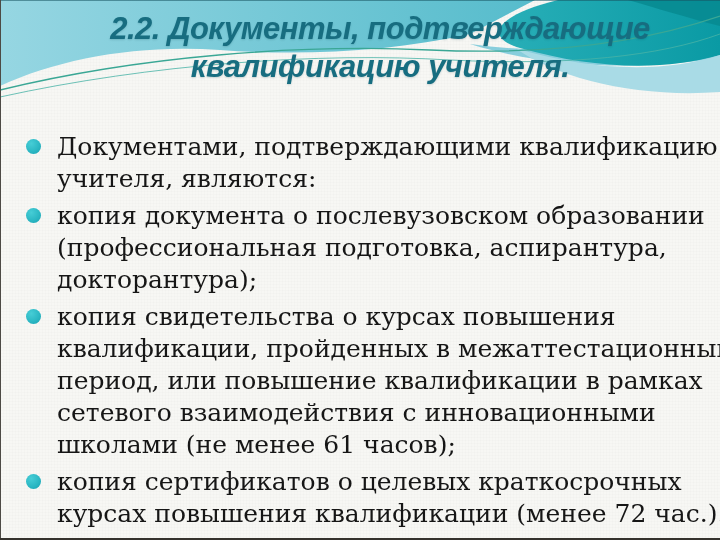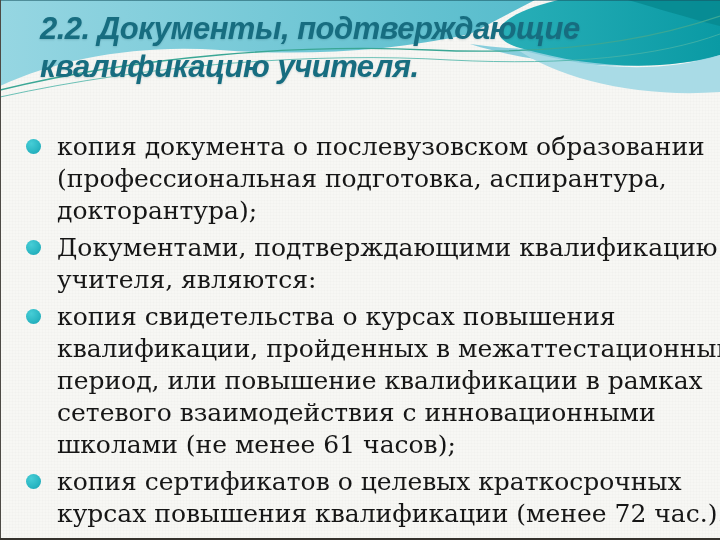--- a/index.html
+++ b/index.html
@@ -9,20 +9,21 @@
       repeating-linear-gradient(0deg, rgba(0,0,0,.012) 0 1px, transparent 1px 3px),
       repeating-linear-gradient(90deg, rgba(0,0,0,.012) 0 1px, transparent 1px 3px),
       #f7f7f4;
     font-family:"DejaVu Serif","Liberation Serif",serif;
   }
   .header-art{
     position:absolute;top:0;left:0;width:720px;height:130px;display:block;
   }
   .title{
     position:absolute;top:10px;left:40px;right:0;margin:0;
+    text-align:center;
     font-family:"Liberation Sans","DejaVu Sans",sans-serif;
     font-weight:bold;font-style:italic;
     font-size:31px;line-height:38px;letter-spacing:-0.5px;
     color:#176d80;
     white-space:pre-line;
     text-shadow:0 1px 2px rgba(8,60,72,.18);
   }
   .content{
     position:absolute;top:131px;left:26px;right:14px;
   }
@@ -71,28 +72,28 @@
     <path d="M0,90 C140,56 300,44 430,50 C560,56 650,40 720,16" stroke="#3aa795" stroke-width="1.3" fill="none"></path>
     <path d="M0,97 C150,64 320,52 450,60 C570,66 660,56 720,34" stroke="#49b3a6" stroke-width="1" fill="none" opacity="0.8"></path>
   </svg>
 
   <h1 class="title">2.2. Документы, подтверждающие
 квалификацию учителя.</h1>
 
   <div class="content">
     <div class="item">
       <span class="dot"></span>
+      <div class="txt">Документами, подтверждающими квалификацию
+учителя, являются:</div>
+    </div>
+    <div class="item">
+      <span class="dot"></span>
       <div class="txt">копия документа о послевузовском образовании
 (профессиональная подготовка, аспирантура,
 докторантура);</div>
-    </div>
-    <div class="item">
-      <span class="dot"></span>
-      <div class="txt">Документами, подтверждающими квалификацию
-учителя, являются:</div>
     </div>
     <div class="item">
       <span class="dot"></span>
       <div class="txt">копия свидетельства о курсах повышения
 квалификации, пройденных в межаттестационный
 период, или повышение квалификации в рамках
 сетевого взаимодействия с инновационными
 школами (не менее 61 часов);</div>
     </div>
     <div class="item">

